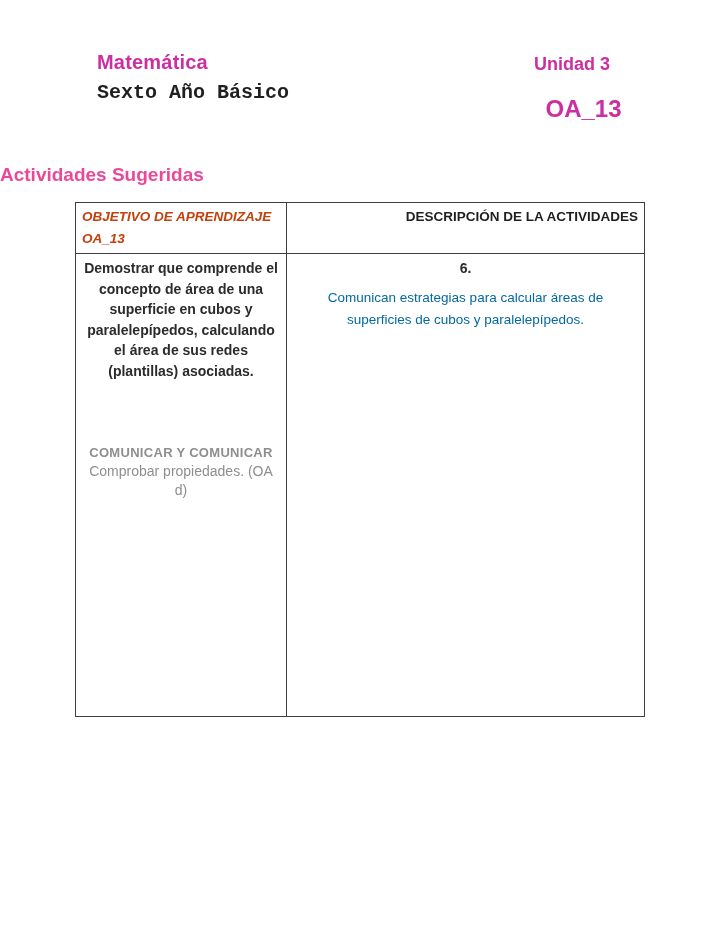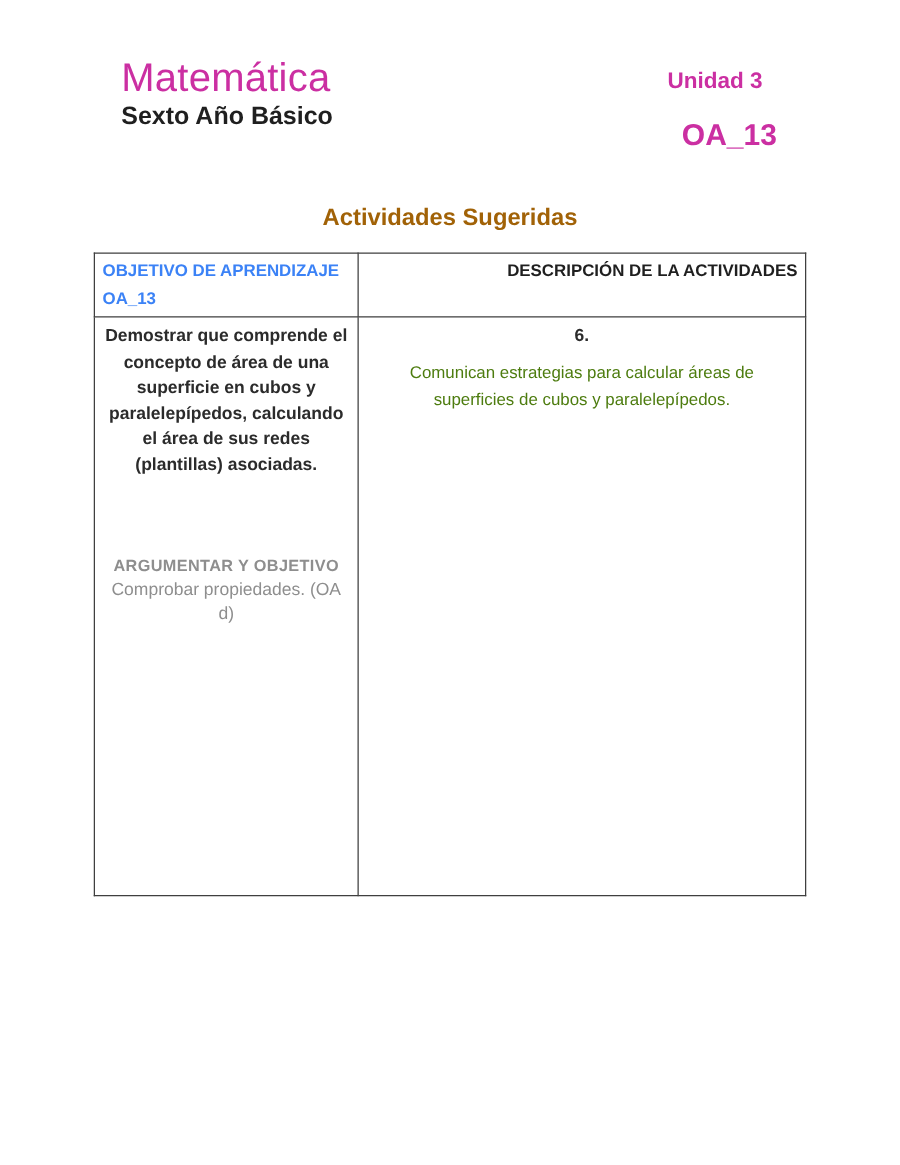--- a/index.html
+++ b/index.html
@@ -15,32 +15,33 @@
     background: #ffffff;
     overflow: hidden;
   }
 
   
   .doc-header-left {
     position: absolute;
     top: 45px; left: 97px;
   }
   .subject-title {
-    font-size: 32px;
-    font-weight: normal;
+    font-size: 20px;
+    font-weight: bold;
     color: #cb2fa2;
     line-height: 34px;
     letter-spacing: 0.2px;
   }
   .grade-title {
     font-size: 20px;
     font-weight: bold;
     color: #1f1f1f;
     line-height: 24px;
     margin-top: 2px;
+    font-family: Liberation Mono, monospace;
   }
   .doc-header-right {
     position: absolute;
     top: 52px; right: 87px;
     text-align: center;
   }
   .unit-label {
     font-size: 18px;
     font-weight: bold;
     color: #cb2fa2;
@@ -53,24 +54,23 @@
     color: #cb2fa2;
     line-height: 26px;
     margin-top: 20px;
   }
 
   
   .section-title {
     position: absolute;
     top: 164px; left: 0;
     width: 720px;
-    text-align: center;
     font-size: 19px;
     font-weight: bold;
-    color: #a16207;
+    color: #ec4899;
   }
 
   
   table.activities {
     position: absolute;
     top: 202px; left: 75px;
     width: 569px;
     border-collapse: collapse;
     table-layout: fixed;
   }
@@ -79,23 +79,24 @@
     vertical-align: top;
     background: #ffffff;
   }
   td.col-left  { width: 211px; }
   td.col-right { width: 358px; }
 
   tr.header-row td { height: 50px; padding: 3px 6px; }
   .th-left {
     font-size: 13.5px;
     font-weight: bold;
-    color: #3b82f6;
+    color: #c2410c;
     line-height: 22px;
     text-align: left;
+    font-style: italic;
   }
   .th-right {
     font-size: 13.5px;
     font-weight: bold;
     color: #1f1f1f;
     line-height: 22px;
     text-align: right;
   }
 
   tr.body-row td { height: 463px; text-align: center; }
@@ -123,21 +124,21 @@
 
   td.cell-activity { padding: 4px 8px; }
   .activity-number {
     font-size: 14px;
     font-weight: bold;
     color: #2b2b2b;
     line-height: 20px;
   }
   .activity-desc {
     font-size: 13.5px;
-    color: #4d7c0f;
+    color: #0369a1;
     line-height: 21.5px;
     margin-top: 9px;
   }
 </style>
 </head>
 <body>
 
 <div class="page">
 
   <div class="doc-header-left">
@@ -159,21 +160,21 @@
           <div class="th-left">OBJETIVO DE APRENDIZAJE OA_13</div>
         </td>
         <td class="col-right">
           <div class="th-right">DESCRIPCIÓN DE LA ACTIVIDADES</div>
         </td>
       </tr>
       <tr class="body-row">
         <td class="col-left cell-objective">
           <div class="objective-text">Demostrar que comprende el concepto de área de una superficie en cubos y paralelepípedos, calculando el área de sus redes (plantillas) asociadas.</div>
           <div class="skill-block">
-            <div class="skill-title">ARGUMENTAR Y OBJETIVO</div>
+            <div class="skill-title">COMUNICAR Y COMUNICAR</div>
             <div class="skill-desc">Comprobar propiedades. (OA d)</div>
           </div>
         </td>
         <td class="col-right cell-activity">
           <div class="activity-number">6.</div>
           <div class="activity-desc">Comunican estrategias para calcular áreas de superficies de cubos y paralelepípedos.</div>
         </td>
       </tr>
     </tbody>
   </table>

